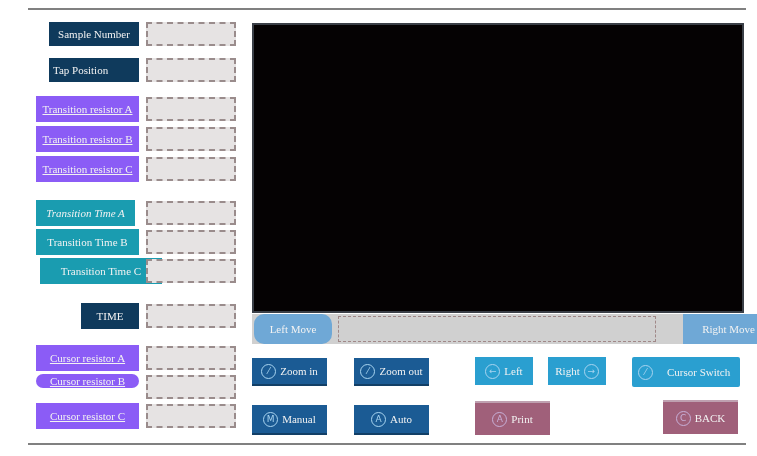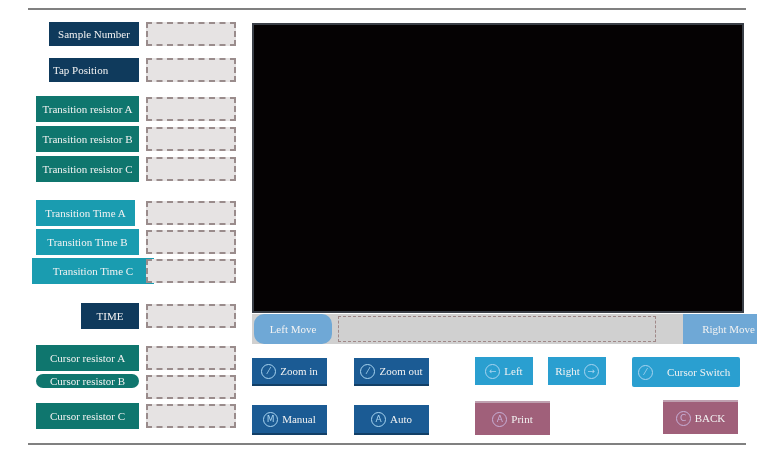--- a/index.html
+++ b/index.html
@@ -1,21 +1,21 @@
 <!DOCTYPE html>
 <html><head>
 <meta charset="utf-8">
 <style>
   html, body { margin:0; padding:0; }
   body { width:757px; height:456px; background:#ffffff; position:relative; overflow:hidden;
          font-family:"Liberation Serif","DejaVu Serif",serif; }
   .hline { position:absolute; left:28px; width:718px; height:2px; background:#808080; }
   .lbl { position:absolute; color:#f2f2f2; font-size:11px; display:flex; align-items:center; justify-content:center; white-space:nowrap; overflow:hidden; }
   .navy { background:#0f3a5c; }
-  .red { background:#0f766e; }
+  .red { background:#8b5cf6;text-decoration:underline; }
   .teal { background:#1a9cb0; }
   .field { position:absolute; left:146px; width:90px; height:24px; background:#e6e3e3; border:2px dashed #9a8c8c; box-sizing:border-box; }
   .screen { position:absolute; left:252px; top:23px; width:492px; height:290px; background:#050203; border:2px solid #3a3f47; box-sizing:border-box; }
   .movebar { position:absolute; left:252px; top:314px; width:492px; height:30px; background:#d0d0d0; }
   .movebtn { position:absolute; top:314px; height:30px; background:#6fa8d6; color:#f2f2f2; font-size:11px; display:flex; align-items:center; justify-content:center; }
   .movetrack { position:absolute; left:338px; top:316px; width:318px; height:26px; border:1px dashed #a08888; box-sizing:border-box; }
   .btn { position:absolute; height:28px; color:#f2f2f2; font-size:11px; display:flex; align-items:center; justify-content:center; gap:4px; box-sizing:border-box; }
   .btn-navy { background:#1b5b94; border-bottom:2px solid #123f66; }
   .btn-teal { background:#2a9fd0; }
   .btn-mauve { background:#a0607a; border-top:2px solid #bfa0b0; }
@@ -34,25 +34,25 @@
 <div class="lbl navy" style="left:49px;top:58px;width:90px;height:24px;justify-content:flex-start;padding-left:4px;box-sizing:border-box;">Tap Position</div>
 <div class="field" style="top:58px;"></div>
 
 <div class="lbl red" style="left:36px;top:96px;width:103px;height:26px;">Transition resistor A</div>
 <div class="field" style="top:97px;"></div>
 <div class="lbl red" style="left:36px;top:126px;width:103px;height:26px;">Transition resistor B</div>
 <div class="field" style="top:127px;"></div>
 <div class="lbl red" style="left:36px;top:156px;width:103px;height:26px;">Transition resistor C</div>
 <div class="field" style="top:157px;"></div>
 
-<div class="lbl teal" style="left:36px;top:200px;width:99px;height:26px;">Transition Time A</div>
+<div class="lbl teal" style="left:36px;top:200px;width:99px;height:26px;font-style:italic;">Transition Time A</div>
 <div class="field" style="top:201px;"></div>
 <div class="lbl teal" style="left:36px;top:229px;width:103px;height:26px;">Transition Time B</div>
 <div class="field" style="top:230px;"></div>
-<div class="lbl teal" style="left:32px;top:258px;width:122px;height:26px;">Transition Time C</div>
+<div class="lbl teal" style="left:40px;top:258px;width:122px;height:26px;">Transition Time C</div>
 <div class="field" style="top:259px;"></div>
 
 <div class="lbl navy" style="left:81px;top:303px;width:58px;height:26px;">TIME</div>
 <div class="field" style="top:304px;"></div>
 
 <div class="lbl red" style="left:36px;top:345px;width:103px;height:26px;">Cursor resistor A</div>
 <div class="field" style="top:346px;"></div>
 <div class="lbl red" style="left:36px;top:374px;width:103px;height:14px;border-radius:8px;">Cursor resistor B</div>
 <div class="field" style="top:375px;"></div>
 <div class="lbl red" style="left:36px;top:403px;width:103px;height:26px;">Cursor resistor C</div>

